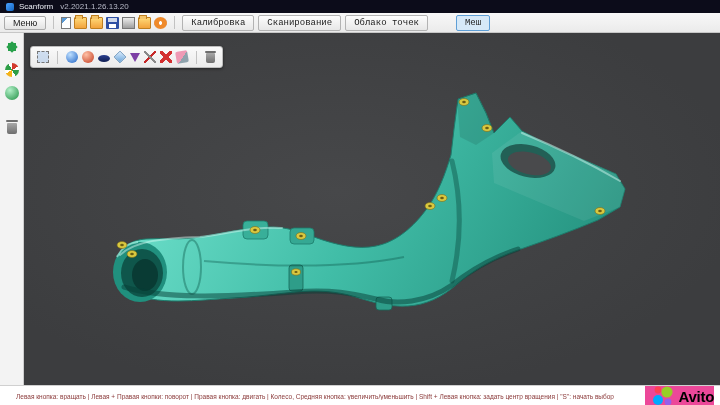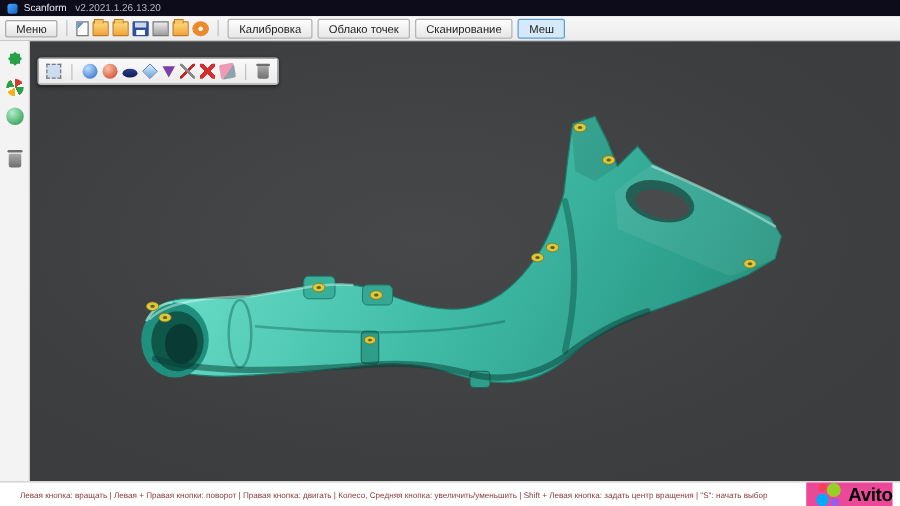--- a/index.html
+++ b/index.html
@@ -18,22 +18,22 @@
   .sep{width:1px;height:13px;background:#c2c2c2;margin:0 4px;flex:none;}
   .ti{width:13px;height:12px;position:relative;display:inline-block;flex:none;}
   .ti-doc{width:10px;background:linear-gradient(135deg,#5b9bd5 0 28%,#ffffff 28%);border:1px solid #7a7a7a;box-sizing:border-box;}
   .ti-folder{background:linear-gradient(#ffd978,#f2a33c);border:1px solid #c07f1f;border-radius:1px;box-sizing:border-box;}
   .ti-folder::before{content:"";position:absolute;top:-3px;left:0;width:6px;height:3px;background:#f4c468;border:1px solid #c07f1f;border-bottom:none;border-radius:1px 1px 0 0;}
   .ti-save{background:#2e4fa3;border-radius:1px;}
   .ti-save::before{content:"";position:absolute;left:2px;right:2px;top:1px;height:4px;background:#cfd8ea;}
   .ti-save::after{content:"";position:absolute;left:3px;right:3px;bottom:1px;height:4px;background:#ffffff;}
   .ti-print{background:linear-gradient(#ececec,#9e9e9e);border:1px solid #777;box-sizing:border-box;}
   .ti-gear{border-radius:50%;background:radial-gradient(circle at 50% 50%,#ffffff 0 18%,#ef8a2b 22% 68%,#c05a14 72%);}
-  .tab{font-family:Liberation Sans, sans-serif;font-size:9px;padding:2px 8px;background:linear-gradient(#fdfdfd,#e7e7e7);border:1px solid #b3b3b3;border-radius:2px;color:#222;margin-right:1px;}
-  .tab.active{background:#d6e9f8;border-color:#5f9fd6;}
+  .tab{font-family:Liberation Mono, monospace;font-size:9px;padding:2px 8px;background:linear-gradient(#fdfdfd,#e7e7e7);border:1px solid #b3b3b3;border-radius:2px;color:#222;margin-right:1px;}
+  .tab.active{background:#d6e9f8;border-color:#5f9fd6;margin-left:24px;}
 
   
   .main{display:flex;height:352px;}
   .sidebar{width:23px;background:#f3f3f3;border-right:1px solid #cecece;display:flex;flex-direction:column;align-items:center;padding-top:7px;gap:9px;flex:none;}
   .si{width:14px;height:14px;position:relative;display:block;flex:none;}
   .si-star::before,.si-star::after{content:"";position:absolute;inset:3px;background:#27a04a;}
   .si-star::after{transform:rotate(45deg);}
   .si-fan{border-radius:50%;background:conic-gradient(#d23b2f 0 60deg,#fff 60deg 90deg,#2d9e46 90deg 150deg,#fff 150deg 180deg,#f3b21a 180deg 240deg,#fff 240deg 270deg,#2d9e46 270deg 330deg,#fff 330deg);}
   .si-sphere{border-radius:50%;background:radial-gradient(circle at 35% 30%,#b2f0c8,#1f8f43);}
   .si-trash{width:10px;height:11px;margin-top:14px;background:linear-gradient(#a8a8a8,#6e6e6e);border-radius:1px 1px 2px 2px;position:relative;}
@@ -79,22 +79,22 @@
     <span class="sep"></span>
     <span class="ti ti-doc"></span>
     <span class="ti ti-folder"></span>
     <span class="ti ti-folder"></span>
     <span class="ti ti-save"></span>
     <span class="ti ti-print"></span>
     <span class="ti ti-folder"></span>
     <span class="ti ti-gear"></span>
     <span class="sep"></span>
     <button class="tab">Калибровка</button>
+    <button class="tab">Сканирование</button>
     <button class="tab">Облако точек</button>
-    <button class="tab">Сканирование</button>
     <button class="tab active">Меш</button>
   </div>
 
   <div class="main">
 
     <div class="sidebar">
       <span class="si si-star"></span>
       <span class="si si-fan"></span>
       <span class="si si-sphere"></span>
       <span class="si si-trash"></span>

